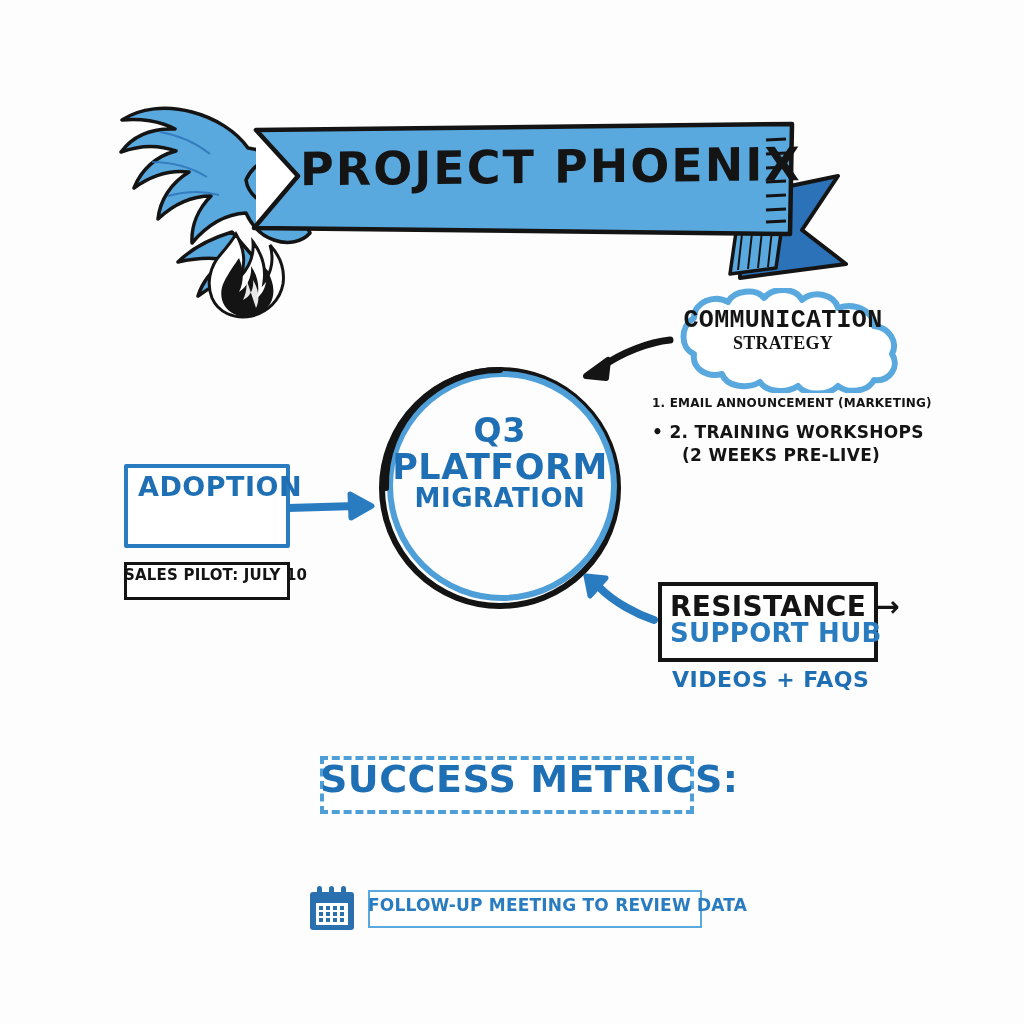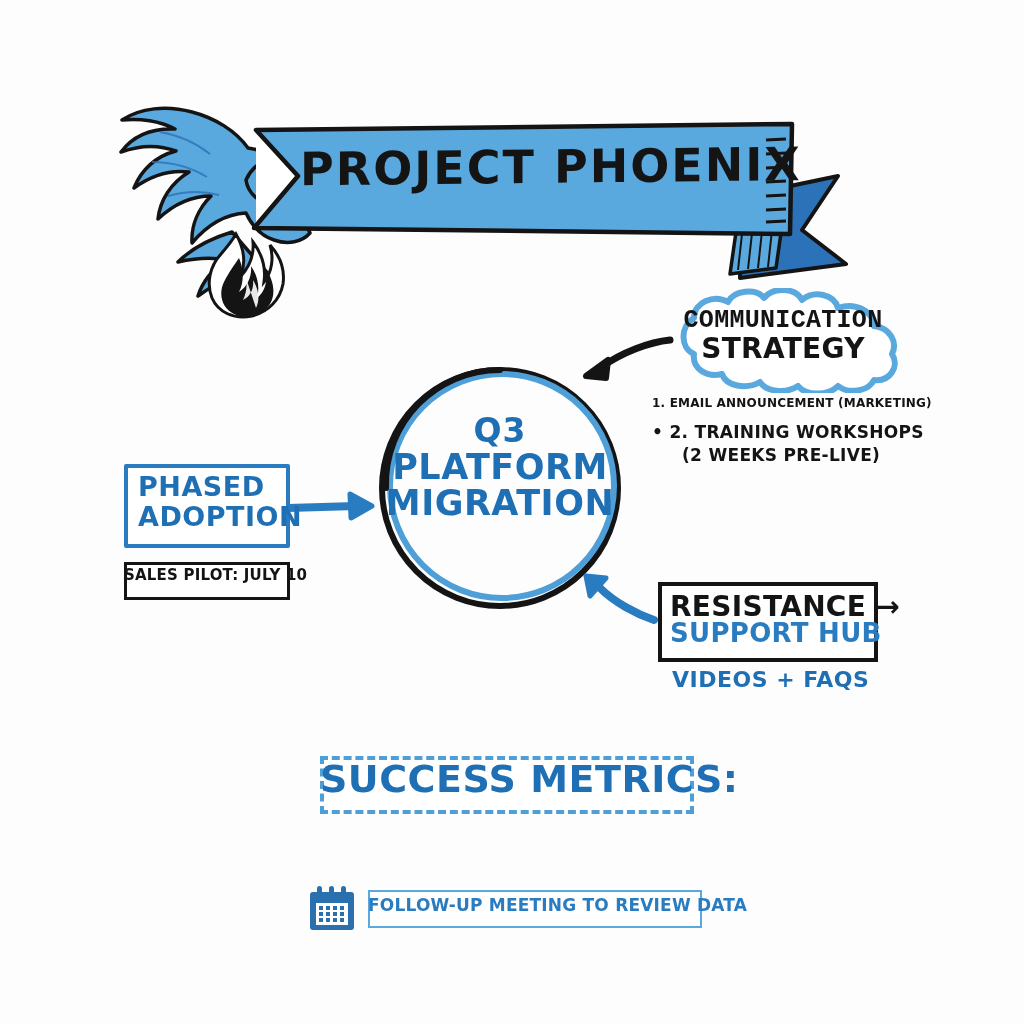--- a/index.html
+++ b/index.html
@@ -44,31 +44,31 @@
   #circle-text {
     position: absolute;
     left: 0; top: 52px; width: 252px;
     text-align: center;
     color: #1f6fb5;
     font-weight: 700;
     line-height: 1.14;
   }
   #circle-text .l1 { font-size: 33px; letter-spacing: 1px; }
   #circle-text .l2 { font-size: 35px; letter-spacing: 0.5px; }
-  #circle-text .l3 { font-size: 35px; letter-spacing: 0.5px; }
+  #circle-text .l3 { font-size: 26px; letter-spacing: 0.5px; }
 
   
   #cloud-wrap { left: 652px; top: 288px; width: 262px; height: 105px; }
   #cloud-text {
     position: absolute; left: 0; top: 20px; width: 262px;
     text-align: center; color: #141414; font-weight: 700;
     line-height: 1.12;
   }
   #cloud-text .c1 { font-size: 25px; letter-spacing: 0.3px; font-family: Liberation Mono, monospace; }
-  #cloud-text .c2 { font-size: 28px; letter-spacing: 0.3px; }
+  #cloud-text .c2 { font-size: 18px; letter-spacing: 0.3px; font-family: Liberation Serif, serif; }
 
   
   #comm-list { left: 652px; top: 396px; width: 300px; }
   #comm-list .item1 { font-size: 12px; color: #141414; font-weight: 700; letter-spacing: 0.2px; }
   #comm-list .item2 { font-size: 17px; color: #141414; font-weight: 700; letter-spacing: 0.3px; margin-top: 12px; }
   #comm-list .item2 .sub { display: block; margin-left: 30px; margin-top: 3px; }
 
   
   #phased-box {
     left: 124px; top: 464px; width: 158px; height: 76px;
@@ -260,21 +260,20 @@
   <div class="abs" id="comm-list">
     <div class="item1">1. EMAIL ANNOUNCEMENT (MARKETING)</div>
     <div class="item2">
       <span>• 2. TRAINING WORKSHOPS</span>
       <span class="sub">(2 WEEKS PRE-LIVE)</span>
     </div>
   </div>
 
   <div class="abs" id="phased-box"></div>
   <div id="phased-text" class="txt">
-    <div>PHASED</div>
     <div>ADOPTION</div>
   </div>
   <div class="abs" id="pilot-box"></div>
   <div id="pilot-text" class="txt">SALES PILOT: JULY 10</div>
 
   <div class="abs" id="resist-box"></div>
   <div id="resist-line1" class="txt">RESISTANCE →</div>
   <div id="resist-line2" class="txt">SUPPORT HUB</div>
   <div id="resist-sub" class="txt">VIDEOS + FAQS</div>
 

